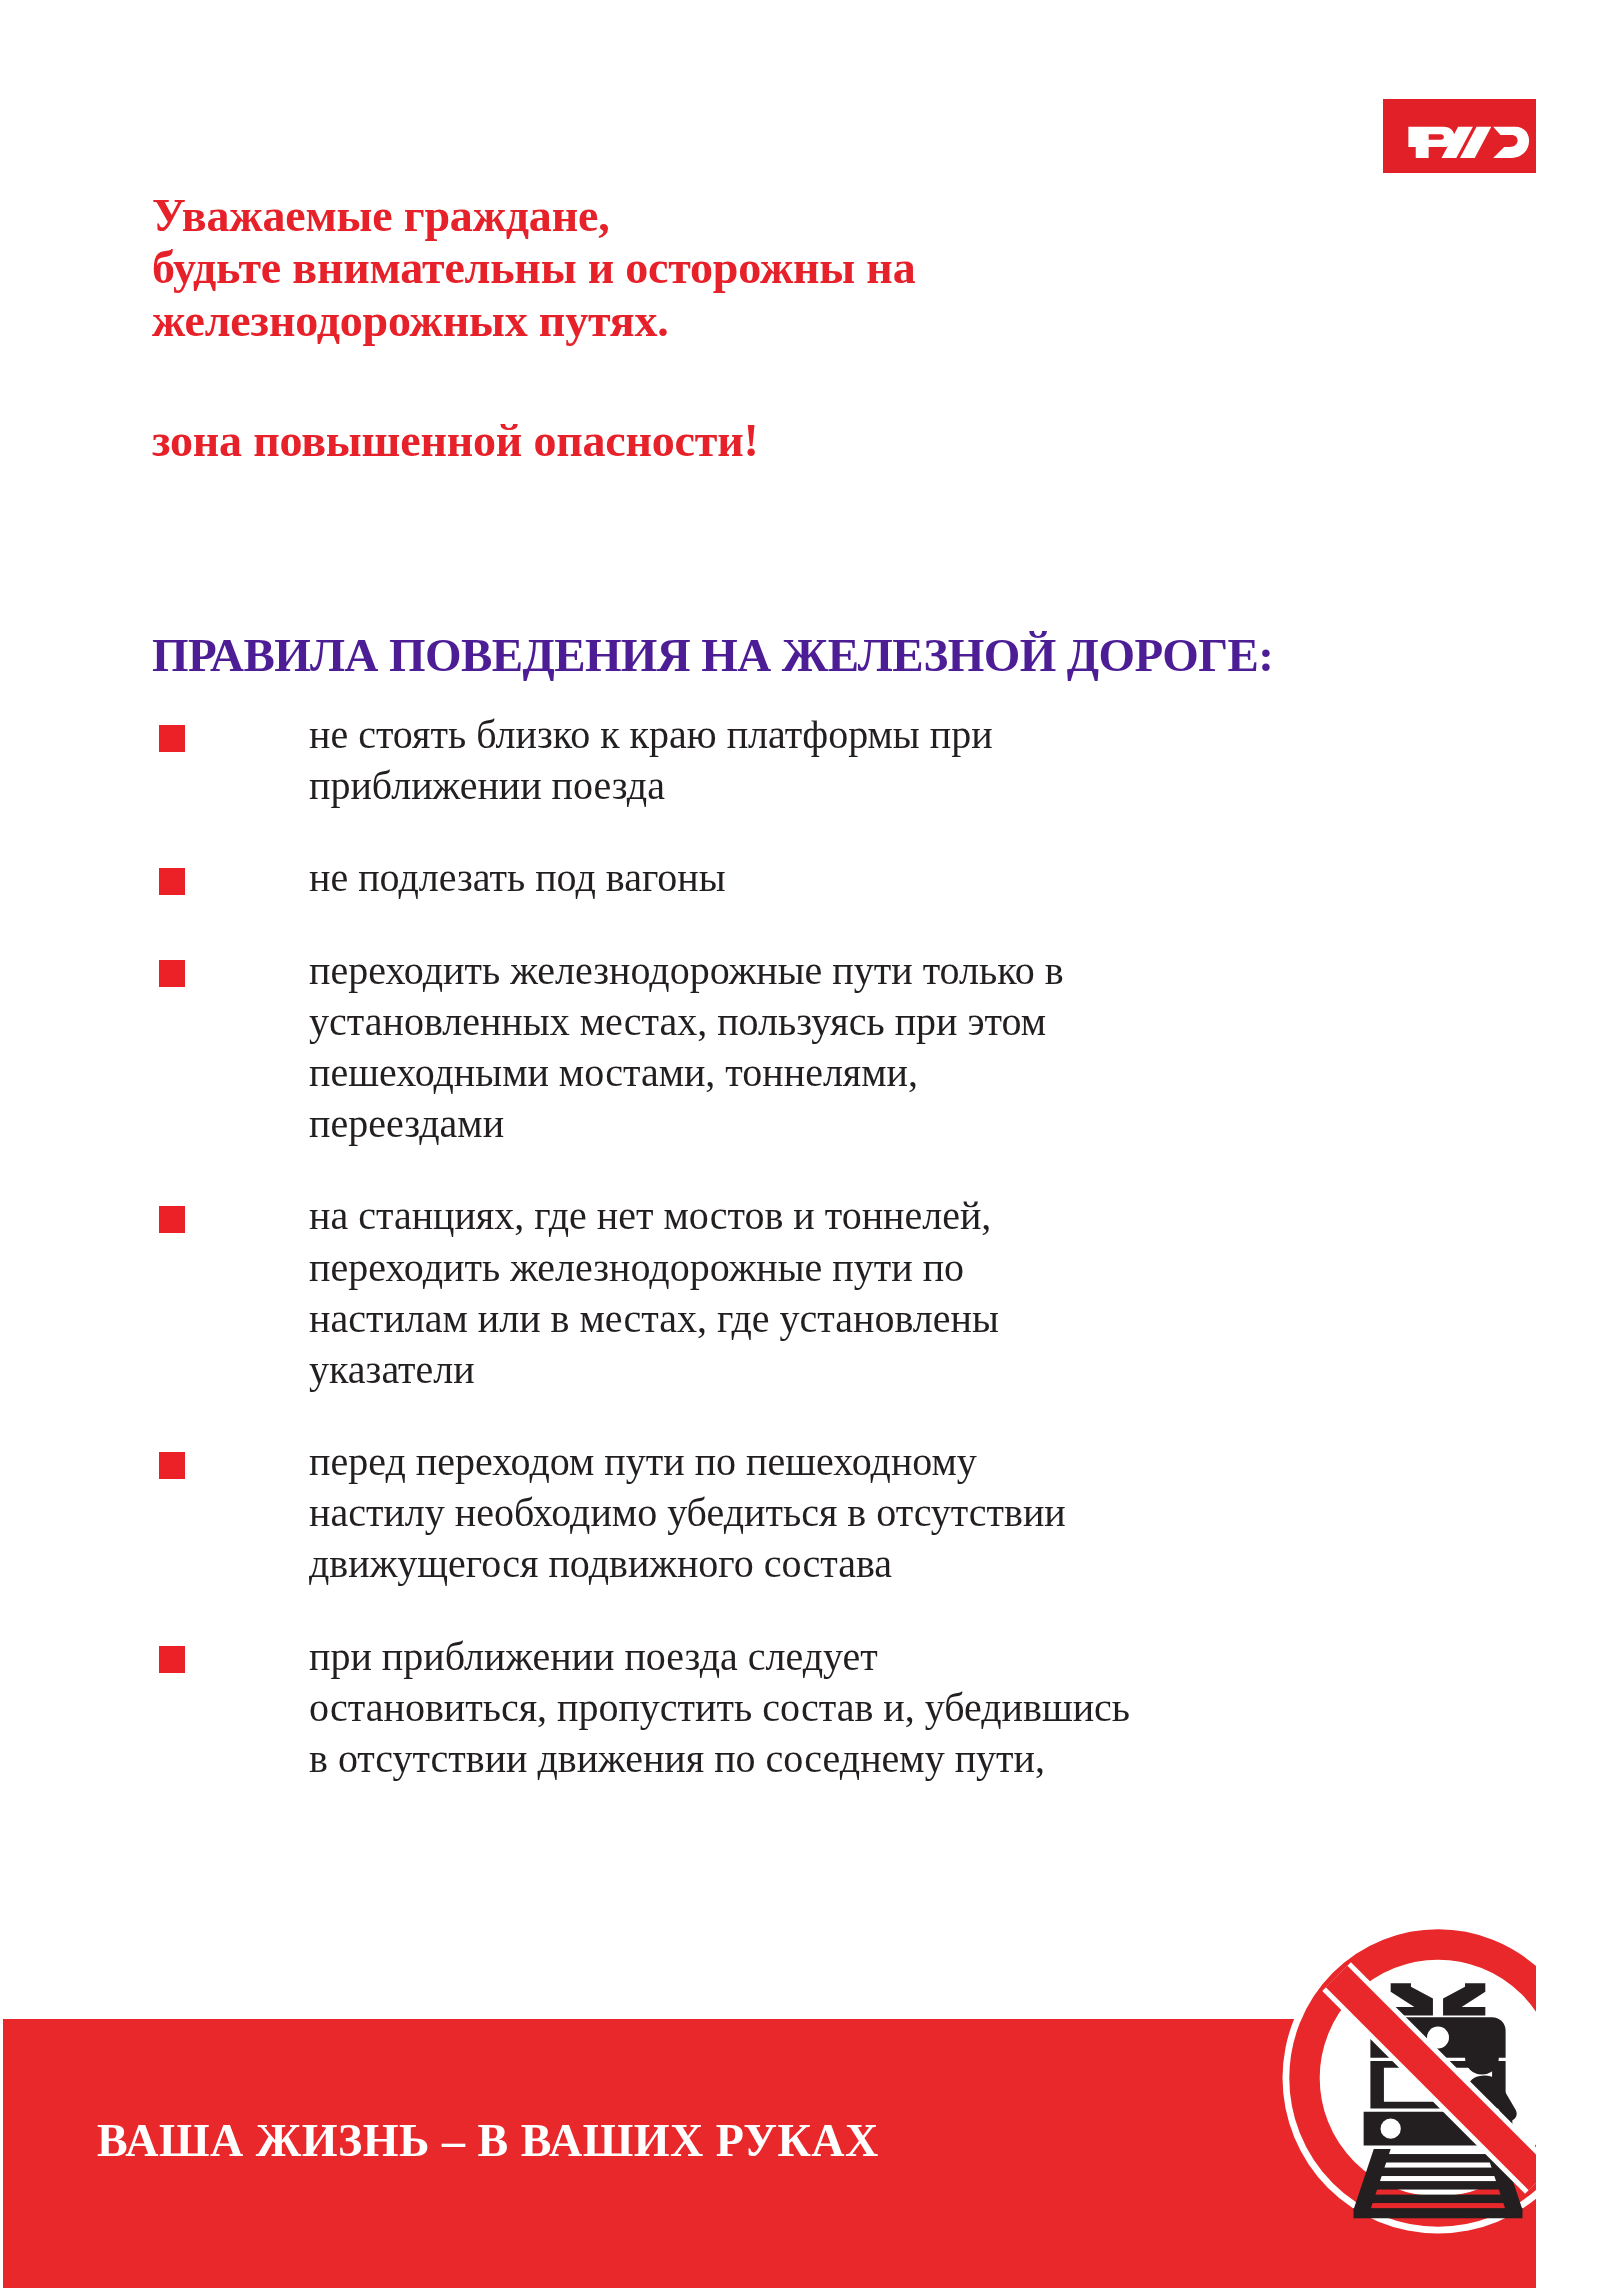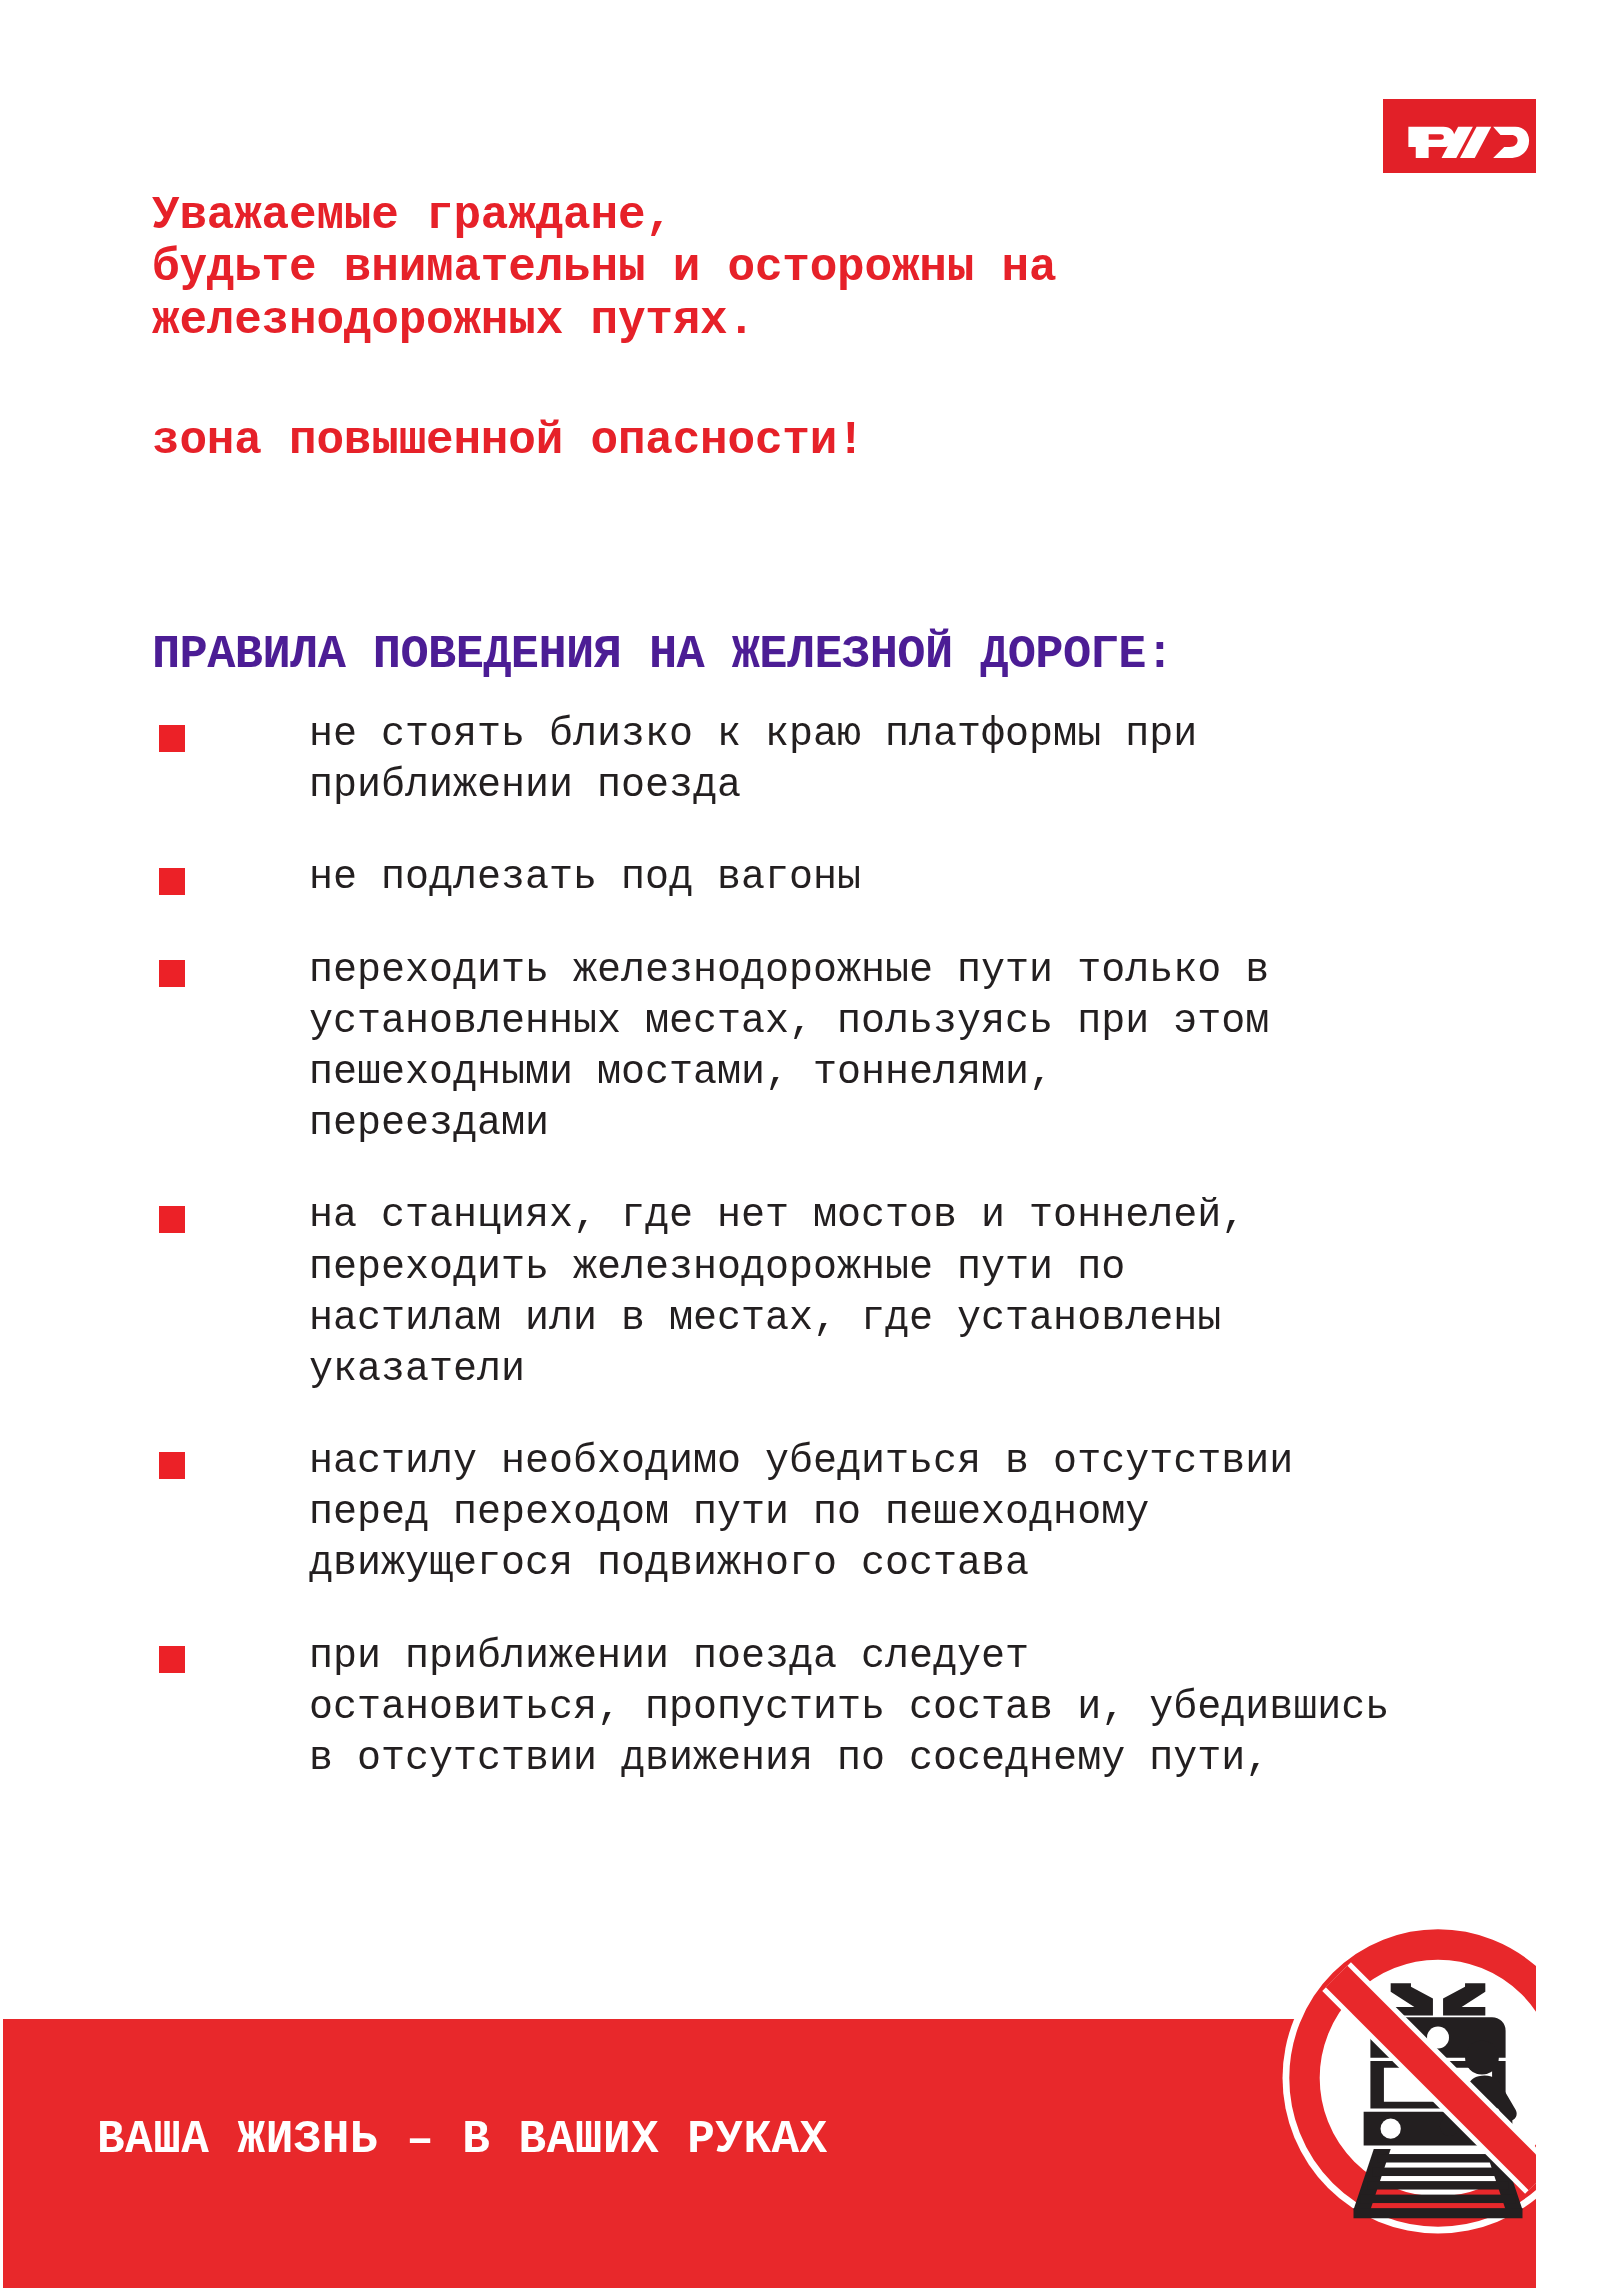--- a/index.html
+++ b/index.html
@@ -7,21 +7,21 @@
     padding: 0;
     background: #ffffff;
   }
 
   .poster {
     position: relative;
     width: 1536px;
     height: 2291px;
     background: #ffffff;
     overflow: hidden;
-    font-family: Liberation Mono, monospace;
+    font-family: Liberation Serif, serif;
   }
 
   
   .logo-block {
     position: absolute;
     left: 1383px;
     top: 99px;
     width: 164px;
     height: 74px;
     background: #E22028;
@@ -197,22 +197,22 @@
         <span class="ln">на станциях, где нет мостов и тоннелей,</span>
         <span class="ln">переходить железнодорожные пути по</span>
         <span class="ln">настилам или в местах, где установлены</span>
         <span class="ln">указатели</span>
       </span>
     </li>
 
     <li class="rule">
       <span class="bullet-square"></span>
       <span class="rule-text">
+        <span class="ln">перед переходом пути по пешеходному</span>
         <span class="ln">настилу необходимо убедиться в отсутствии</span>
-        <span class="ln">перед переходом пути по пешеходному</span>
         <span class="ln">движущегося подвижного состава</span>
       </span>
     </li>
 
     <li class="rule">
       <span class="bullet-square"></span>
       <span class="rule-text">
         <span class="ln">при приближении поезда следует</span>
         <span class="ln">остановиться, пропустить состав и, убедившись</span>
         <span class="ln">в отсутствии движения по соседнему пути,</span>

